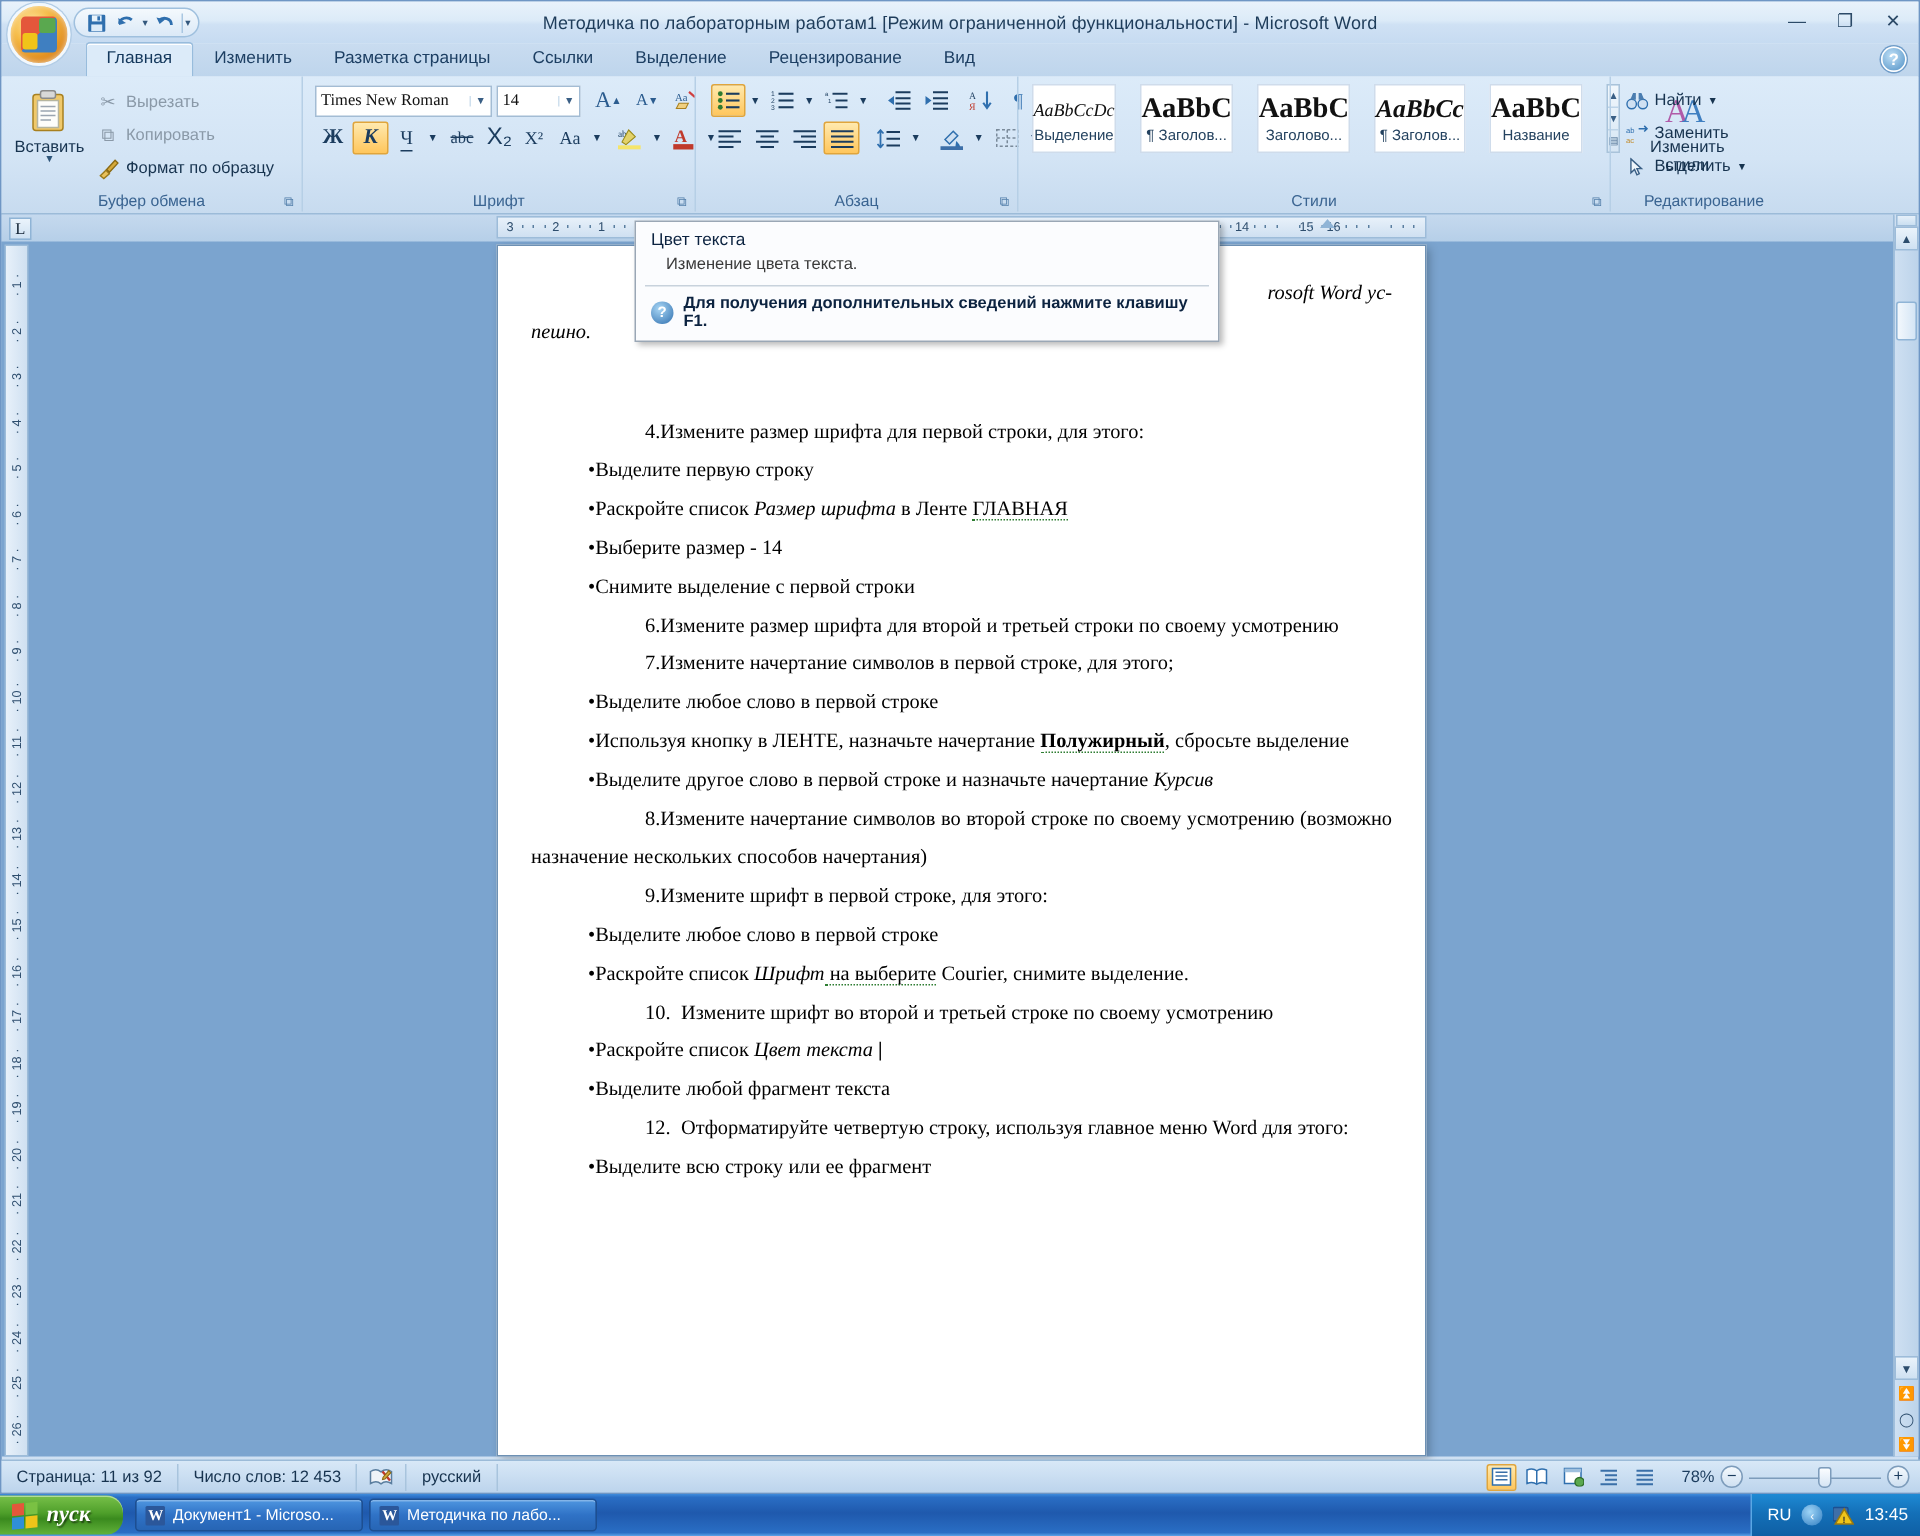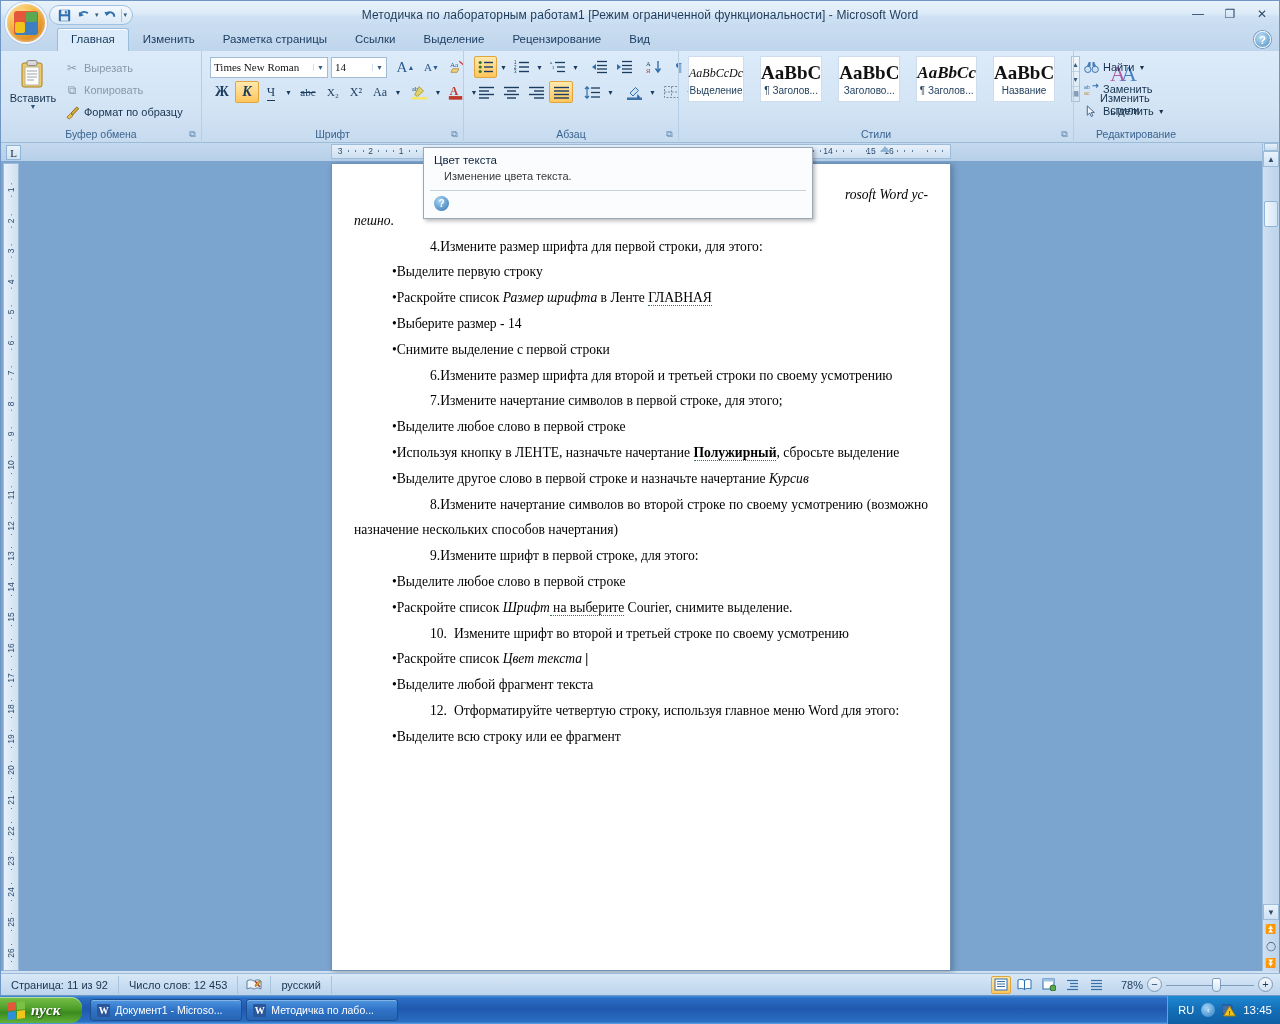--- a/index.html
+++ b/index.html
@@ -384,21 +384,21 @@
             <div class="tb-btn" style="width:22px;">
               <span style="font-family:'Liberation Serif',serif;font-size:13px;border-bottom:1.5px solid #1b3c5e;">Ч</span>
             </div>
             <div class="tb-btn" style="min-width:11px;">
                 <span style="font-size:7px;">▼</span>
               </div>
             <div class="tb-btn" style="width:26px;">
               <span style="font-family:'Liberation Serif',serif;font-size:11px;text-decoration:line-through;">abc</span>
             </div>
             <div class="tb-btn" style="width:22px;">
-              <span style="font-family:Liberation Serif, serif;font-size:11px;">X₂</span>
+              <span style="font-family:Liberation Sans, sans-serif;font-size:16px;">X₂</span>
             </div>
             <div class="tb-btn" style="width:22px;">
               <span style="font-family:'Liberation Serif',serif;font-size:12px;">X²</span>
             </div>
             <div class="tb-btn" style="width:24px;">
               <span style="font-family:'Liberation Serif',serif;font-size:12px;">Aa</span>
             </div>
             <div class="tb-btn" style="min-width:10px;">
                 <span style="font-size:7px;">▼</span>
               </div>
@@ -799,21 +799,21 @@
           <span class="vn" style="top: 697px;">· 23 ·</span>
           <span class="vn" style="top: 727.5px;">· 24 ·</span>
           <span class="vn" style="top: 758px;">· 25 ·</span>
           <span class="vn" style="top: 788.5px;">· 26 ·</span>
         </div>
 
       <div class="page">
         <div class="doc" id="doc">
             <p class="para" style="text-align: right; font-style: italic;">rosoft Word ус-</p>
             <p class="para" style="font-style: italic;">пешно.</p>
-            <p class="para" style="text-indent: 38px;"><span class="p-num">4.  </span>Измените размер шрифта для первой строки, для этого:</p>
+            <p class="para" style="text-indent: 38px; margin-top: 41px;"><span class="p-num">4.  </span>Измените размер шрифта для первой строки, для этого:</p>
             <p class="para" style="text-indent: 38px;">•Выделите первую строку</p>
             <p class="para" style="text-indent: 38px;">•<span>Раскройте список </span><span style="font-style: italic;">Размер шрифта</span><span> в Ленте </span><span style="border-bottom: 1.5px dotted rgb(46, 125, 50);">ГЛАВНАЯ</span></p>
             <p class="para" style="text-indent: 38px;">•Выберите размер - 14</p>
             <p class="para" style="text-indent: 38px;">•Снимите выделение с первой строки</p>
             <p class="para" style="text-indent: 38px;"><span class="p-num">6.  </span>Измените размер шрифта для второй и третьей строки по своему усмотрению</p>
             <p class="para" style="text-indent: 38px;"><span class="p-num">7.  </span>Измените начертание символов в первой строке, для этого;</p>
             <p class="para" style="text-indent: 38px;">•Выделите любое слово в первой строке</p>
             <p class="para" style="text-indent: 38px;">•<span>Используя кнопку в ЛЕНТЕ, назначьте начертание </span><span style="font-weight: bold; border-bottom: 1.5px dotted rgb(46, 125, 50);">Полужирный</span><span>, сбросьте выделение</span></p>
             <p class="para" style="text-indent: 38px;">•<span>Выделите другое слово в первой строке и назначьте начертание </span><span style="font-style: italic;">Курсив</span></p>
             <p class="para" style="text-indent: 38px;"><span class="p-num">8.  </span>Измените начертание символов во второй строке по своему усмотрению (возможно назначение нескольких способов начертания)</p>
@@ -840,20 +840,21 @@
         </div>
       </div>
     </div>
 
     <div class="tooltip">
       <div class="tt-title">Цвет текста</div>
       <div class="tt-desc">Изменение цвета текста.</div>
       <div class="tt-sep"></div>
       <div class="tt-foot">
         <div class="tt-f-ico">?</div>
+        <span class="txt">Для получения дополнительных сведений нажмите клавишу F1.</span>
       </div>
     </div>
 
     <div class="statusbar">
       <div class="sb-item">Страница: 11 из 92</div>
       <div class="sb-item">Число слов: 12 453</div>
       <div class="sb-item" style="padding:0 8px;">
         <svg width="16" height="14" viewBox="0 0 16 14" aria-hidden="true">
           <path d="M1 3 C4 1 6.5 2 8 3.2 C9.5 2 12 1 15 3 L15 11 C12 9.2 9.5 10 8 11.2 C6.5 10 4 9.2 1 11 Z" fill="#eef3f8" stroke="#5a7e9f"></path>
           <path d="M9 3 L14 9" stroke="#c0392b" stroke-width="1.6"></path>

